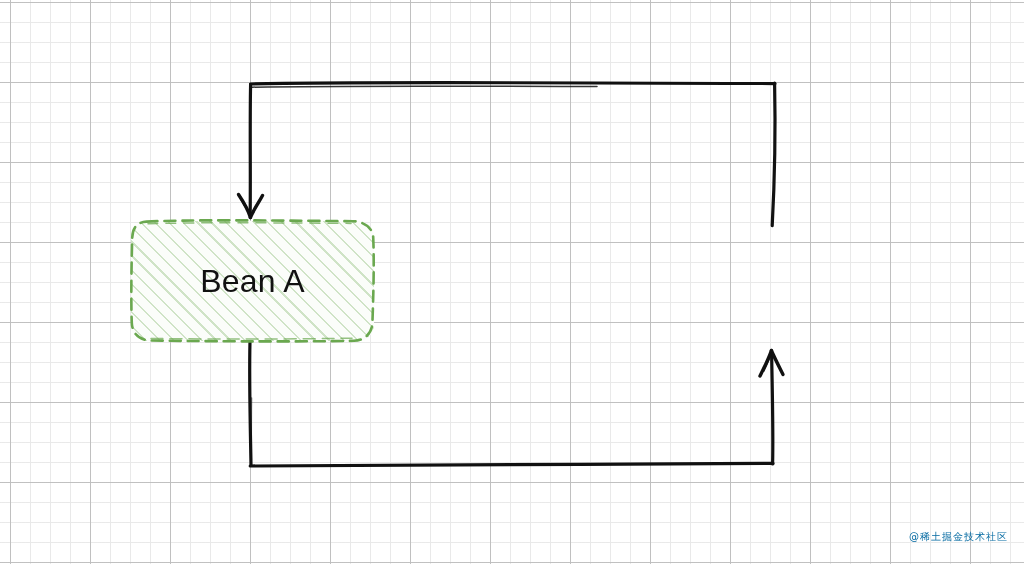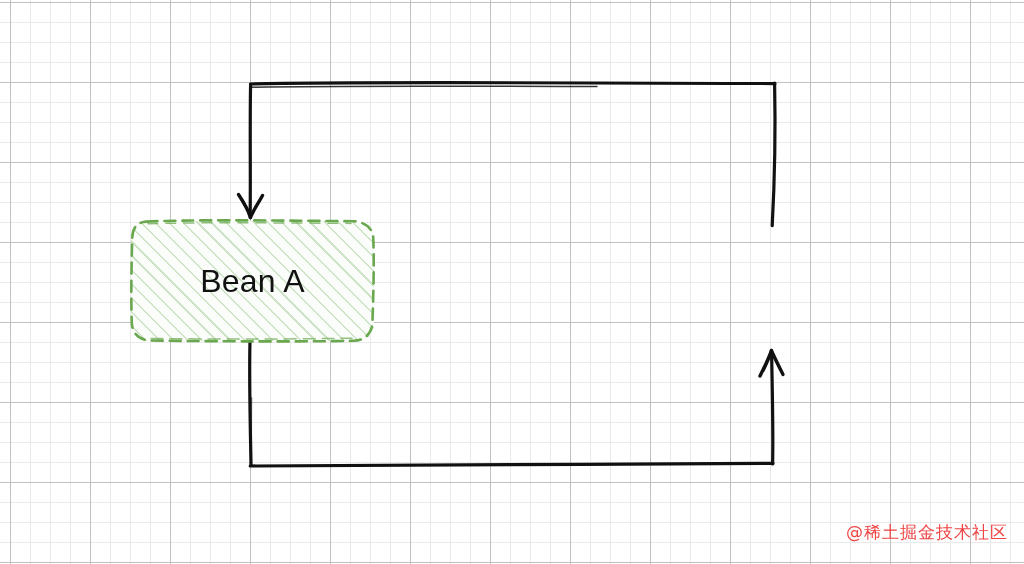--- a/index.html
+++ b/index.html
@@ -97,22 +97,22 @@
     top: -6px;
     width: calc(100% + 12px);
     height: calc(100% + 12px);
     z-index: 2;
     overflow: visible;
   }
   #watermark {
     position: absolute;
     right: 16px;
     bottom: 20px;
-    font-size: 17px;
-    color: #ef4444;
+    font-size: 10px;
+    color: #0369a1;
     letter-spacing: 1px;
     font-family: "DejaVu Sans", sans-serif;
     user-select: none;
   }
 </style>
 </head>
 <body>
 
 <div id="canvas">
 

